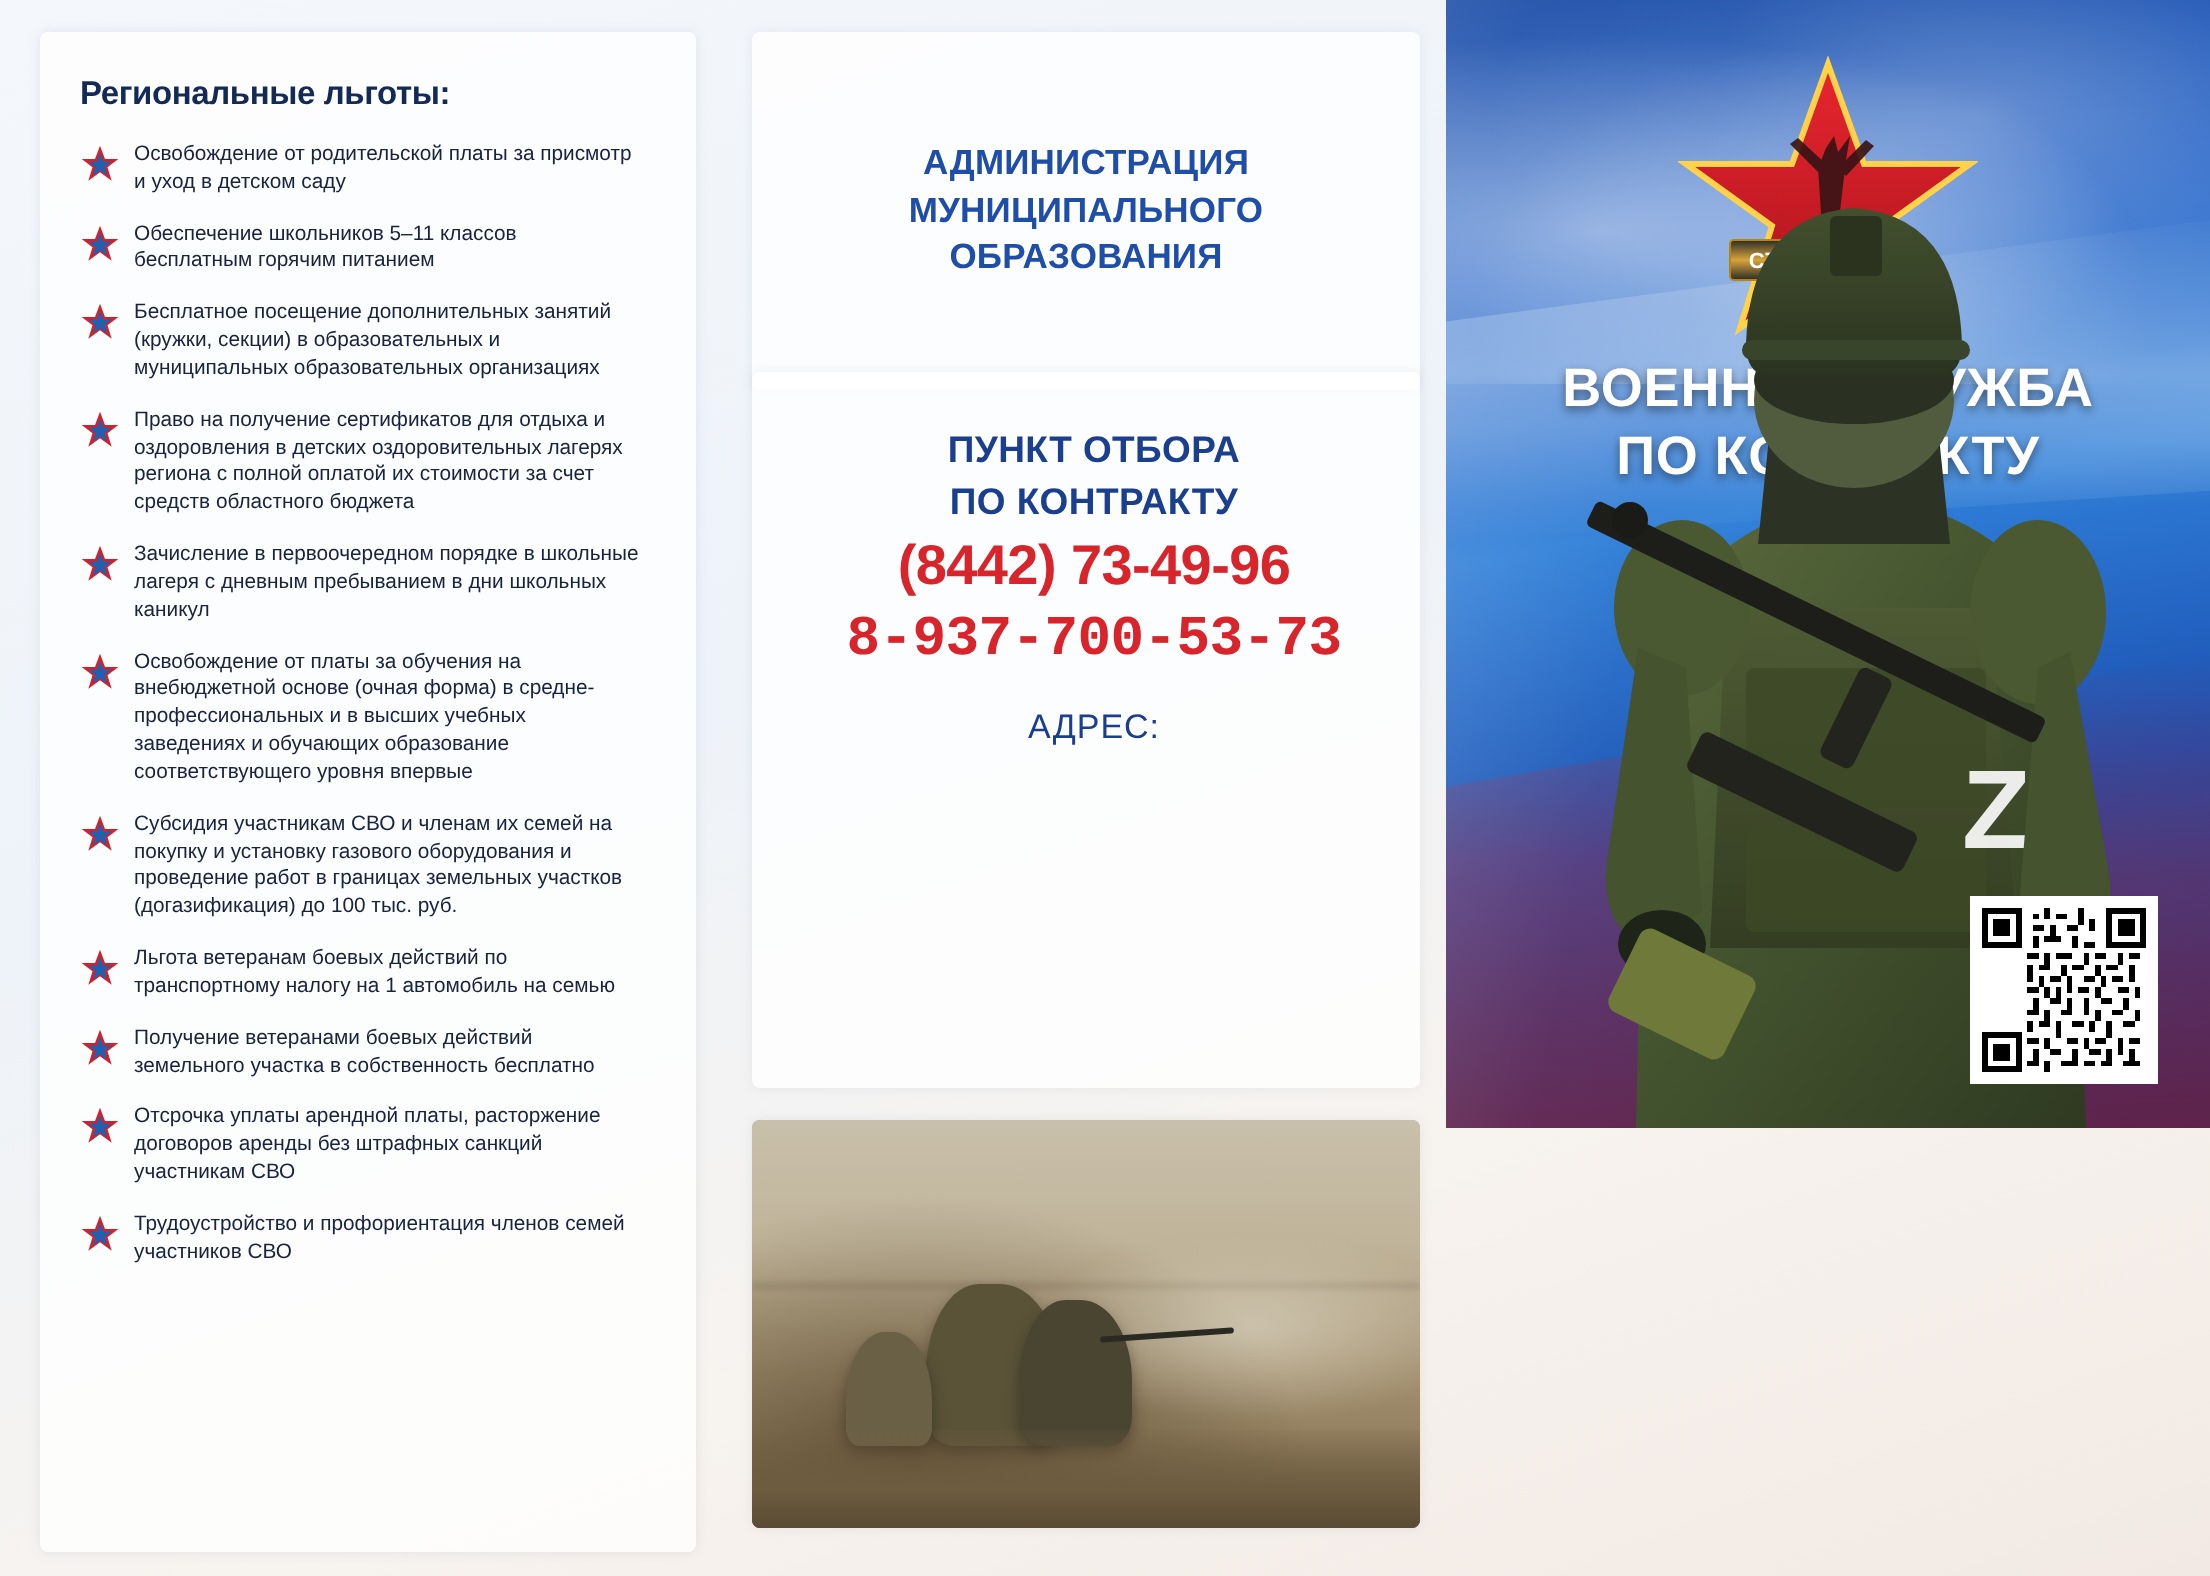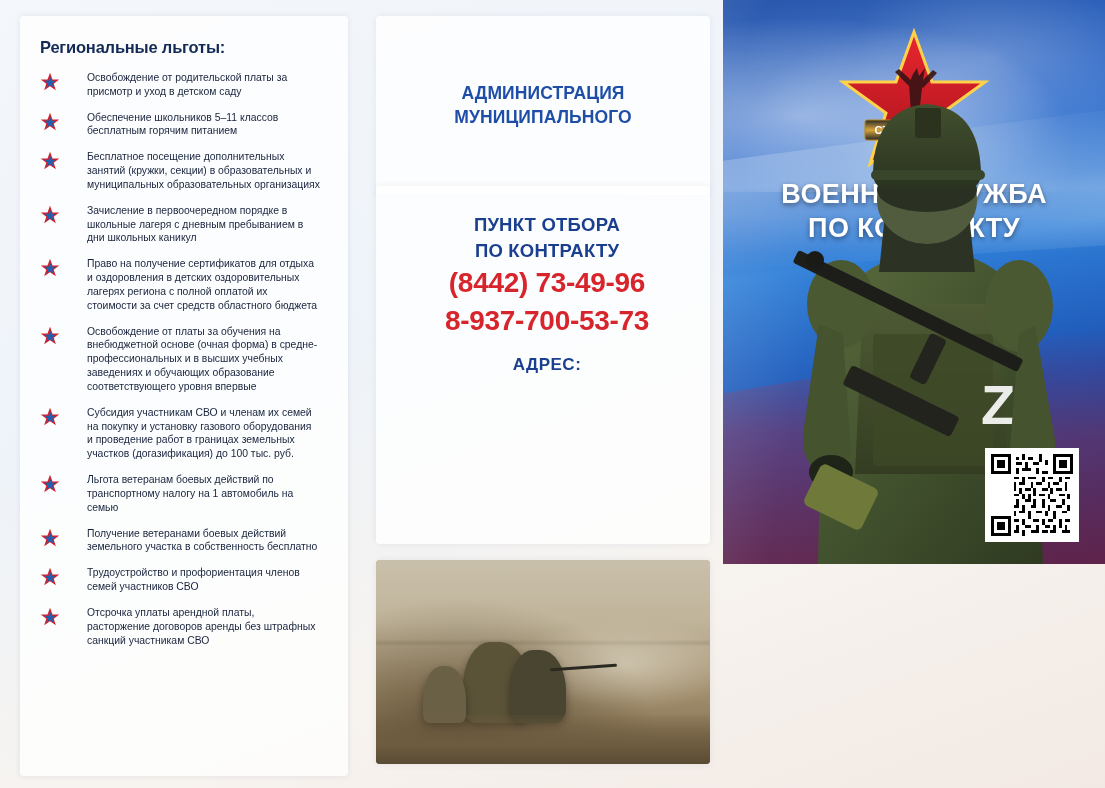--- a/index.html
+++ b/index.html
@@ -39,21 +39,20 @@
     font-size: 16.5px;
     font-weight: bold;
     color: #132a56;
     margin-bottom: 14px;
     letter-spacing: -0.2px;
   }
   .benefit {
     display: flex;
     align-items: flex-start;
     margin-bottom: 12px;
-    gap: 20px;
   }
   .star-ico {
     flex: 0 0 auto;
     width: 20px; height: 20px;
     margin-right: 7px;
     margin-top: 1px;
   }
   .benefit-text {
     font-size: 10.4px;
     line-height: 1.33;
@@ -96,25 +95,25 @@
     color: #1b3f8f;
     letter-spacing: 0.2px;
   }
   .phone {
     font-size: 28px;
     font-weight: bold;
     color: #d8242b;
     letter-spacing: -0.3px;
     margin-top: 3px;
   }
-  .phone.second { margin-top: 6px; }
+  .phone.second { margin-top: 6px; font-family: Liberation Mono, monospace; }
   .addr-label {
     margin-top: 18px;
     font-size: 17px;
-    font-weight: bold;
+    font-weight: normal;
     color: #1b3f8f;
     letter-spacing: 0.5px;
   }
   .addr-value {
     margin-top: 12px;
     font-size: 13.2px;
     font-weight: bold;
     line-height: 1.45;
     color: #1b3f8f;
     letter-spacing: 0.2px;
@@ -265,34 +264,34 @@
                   <polygon points="12,1 15,9 23,9 16.5,14 19,22 12,17 5,22 7.5,14 1,9 9,9" fill="#d5202a"></polygon>
                   <polygon points="12,5 13.8,10.5 19,10.5 14.8,13.8 16.4,19 12,15.9 7.6,19 9.2,13.8 5,10.5 10.2,10.5" fill="#2060b0"></polygon>
                 </svg></span>
               <span class="benefit-text">Бесплатное посещение дополнительных занятий (кружки, секции) в образовательных и муниципальных образовательных организациях</span>
             </div>
             <div class="benefit">
               <span class="star-ico"><svg viewBox="0 0 24 24" width="20" height="20">
                   <polygon points="12,1 15,9 23,9 16.5,14 19,22 12,17 5,22 7.5,14 1,9 9,9" fill="#d5202a"></polygon>
                   <polygon points="12,5 13.8,10.5 19,10.5 14.8,13.8 16.4,19 12,15.9 7.6,19 9.2,13.8 5,10.5 10.2,10.5" fill="#2060b0"></polygon>
                 </svg></span>
+              <span class="benefit-text">Право на получение сертификатов для отдыха и оздоровления в детских оздоровительных лагерях региона с полной оплатой их стоимости за счет средств областного бюджета</span>
+            </div>
+            <div class="benefit">
+              <span class="star-ico"><svg viewBox="0 0 24 24" width="20" height="20">
+                  <polygon points="12,1 15,9 23,9 16.5,14 19,22 12,17 5,22 7.5,14 1,9 9,9" fill="#d5202a"></polygon>
+                  <polygon points="12,5 13.8,10.5 19,10.5 14.8,13.8 16.4,19 12,15.9 7.6,19 9.2,13.8 5,10.5 10.2,10.5" fill="#2060b0"></polygon>
+                </svg></span>
               <span class="benefit-text">Зачисление в первоочередном порядке в школьные лагеря с дневным пребыванием в дни школьных каникул</span>
             </div>
             <div class="benefit">
               <span class="star-ico"><svg viewBox="0 0 24 24" width="20" height="20">
                   <polygon points="12,1 15,9 23,9 16.5,14 19,22 12,17 5,22 7.5,14 1,9 9,9" fill="#d5202a"></polygon>
                   <polygon points="12,5 13.8,10.5 19,10.5 14.8,13.8 16.4,19 12,15.9 7.6,19 9.2,13.8 5,10.5 10.2,10.5" fill="#2060b0"></polygon>
                 </svg></span>
-              <span class="benefit-text">Право на получение сертификатов для отдыха и оздоровления в детских оздоровительных лагерях региона с полной оплатой их стоимости за счет средств областного бюджета</span>
-            </div>
-            <div class="benefit">
-              <span class="star-ico"><svg viewBox="0 0 24 24" width="20" height="20">
-                  <polygon points="12,1 15,9 23,9 16.5,14 19,22 12,17 5,22 7.5,14 1,9 9,9" fill="#d5202a"></polygon>
-                  <polygon points="12,5 13.8,10.5 19,10.5 14.8,13.8 16.4,19 12,15.9 7.6,19 9.2,13.8 5,10.5 10.2,10.5" fill="#2060b0"></polygon>
-                </svg></span>
               <span class="benefit-text">Освобождение от платы за обучения на внебюджетной основе (очная форма) в средне-профессиональных и в высших учебных заведениях и обучающих образование соответствующего уровня впервые</span>
             </div>
             <div class="benefit">
               <span class="star-ico"><svg viewBox="0 0 24 24" width="20" height="20">
                   <polygon points="12,1 15,9 23,9 16.5,14 19,22 12,17 5,22 7.5,14 1,9 9,9" fill="#d5202a"></polygon>
                   <polygon points="12,5 13.8,10.5 19,10.5 14.8,13.8 16.4,19 12,15.9 7.6,19 9.2,13.8 5,10.5 10.2,10.5" fill="#2060b0"></polygon>
                 </svg></span>
               <span class="benefit-text">Субсидия участникам СВО и членам их семей на покупку и установку газового оборудования и проведение работ в границах земельных участков (догазификация) до 100 тыс. руб.</span>
             </div>
             <div class="benefit">
@@ -307,40 +306,41 @@
                   <polygon points="12,1 15,9 23,9 16.5,14 19,22 12,17 5,22 7.5,14 1,9 9,9" fill="#d5202a"></polygon>
                   <polygon points="12,5 13.8,10.5 19,10.5 14.8,13.8 16.4,19 12,15.9 7.6,19 9.2,13.8 5,10.5 10.2,10.5" fill="#2060b0"></polygon>
                 </svg></span>
               <span class="benefit-text">Получение ветеранами боевых действий земельного участка в собственность бесплатно</span>
             </div>
             <div class="benefit">
               <span class="star-ico"><svg viewBox="0 0 24 24" width="20" height="20">
                   <polygon points="12,1 15,9 23,9 16.5,14 19,22 12,17 5,22 7.5,14 1,9 9,9" fill="#d5202a"></polygon>
                   <polygon points="12,5 13.8,10.5 19,10.5 14.8,13.8 16.4,19 12,15.9 7.6,19 9.2,13.8 5,10.5 10.2,10.5" fill="#2060b0"></polygon>
                 </svg></span>
+              <span class="benefit-text">Отсрочка уплаты арендной платы, расторжение договоров аренды без штрафных санкций участникам СВО</span>
+            </div>
+            <div class="benefit">
+              <span class="star-ico"><svg viewBox="0 0 24 24" width="20" height="20">
+                  <polygon points="12,1 15,9 23,9 16.5,14 19,22 12,17 5,22 7.5,14 1,9 9,9" fill="#d5202a"></polygon>
+                  <polygon points="12,5 13.8,10.5 19,10.5 14.8,13.8 16.4,19 12,15.9 7.6,19 9.2,13.8 5,10.5 10.2,10.5" fill="#2060b0"></polygon>
+                </svg></span>
               <span class="benefit-text">Трудоустройство и профориентация членов семей участников СВО</span>
-            </div>
-            <div class="benefit">
-              <span class="star-ico"><svg viewBox="0 0 24 24" width="20" height="20">
-                  <polygon points="12,1 15,9 23,9 16.5,14 19,22 12,17 5,22 7.5,14 1,9 9,9" fill="#d5202a"></polygon>
-                  <polygon points="12,5 13.8,10.5 19,10.5 14.8,13.8 16.4,19 12,15.9 7.6,19 9.2,13.8 5,10.5 10.2,10.5" fill="#2060b0"></polygon>
-                </svg></span>
-              <span class="benefit-text">Отсрочка уплаты арендной платы, расторжение договоров аренды без штрафных санкций участникам СВО</span>
             </div>
           </div>
       </div>
     </div>
   </div>
 
   <div class="panel-mid">
 
     <div class="mid-card" id="card-admin">
       <div class="admin-text">
         <div>АДМИНИСТРАЦИЯ</div>
         <div>МУНИЦИПАЛЬНОГО</div>
+        <div>ОБРАЗОВАНИЯ</div>
       </div>
     </div>
 
     <div class="mid-card" id="card-contact">
       <div class="punkt">
         <div>ПУНКТ ОТБОРА</div>
         <div>ПО КОНТРАКТУ</div>
       </div>
       <div class="phone">(8442) 73-49-96</div>
       <div class="phone second">8-937-700-53-73</div>

